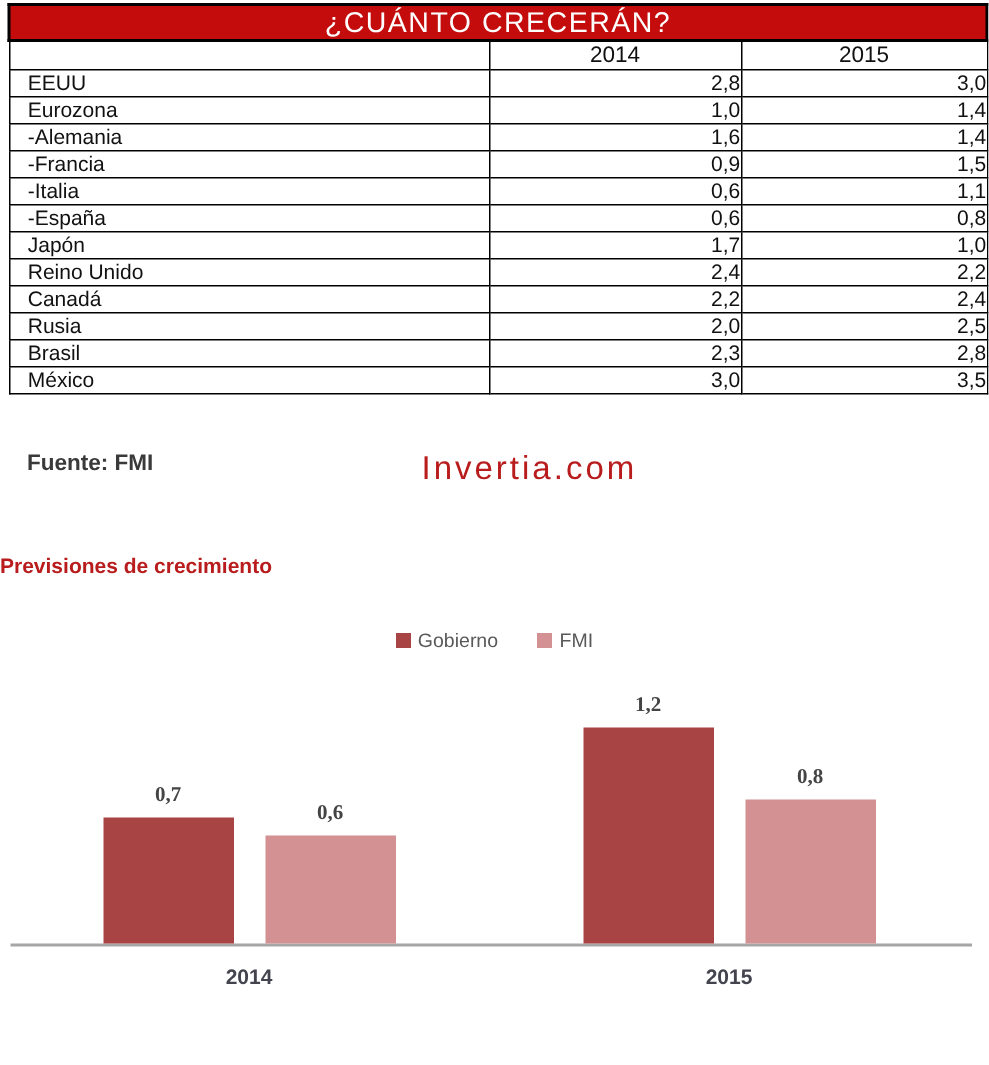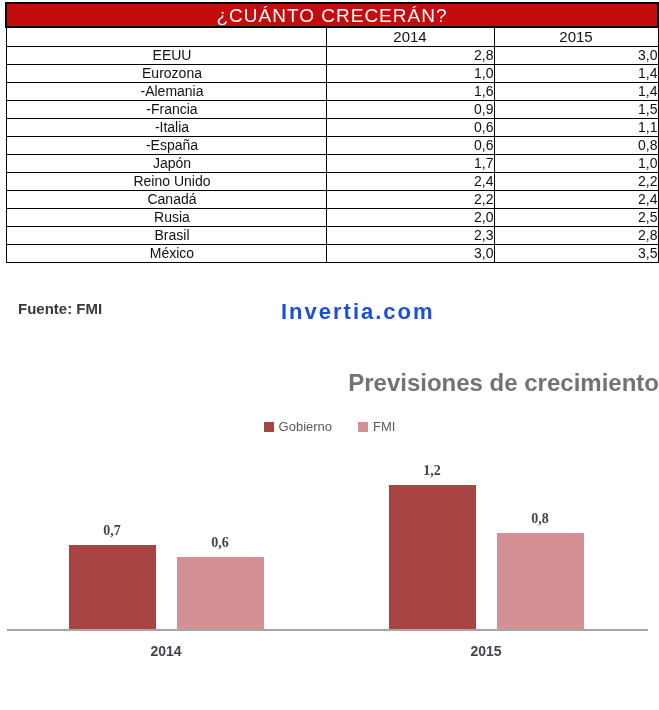--- a/index.html
+++ b/index.html
@@ -33,52 +33,52 @@
     border: 2px solid #000;
   }
   .forecast-table .col-head {
     height: 19px;
     font-size: 15px;
     text-align: center;
   }
   .forecast-table td.name-cell {
     height: 18px;
     font-size: 14px;
-    text-align: center;
+    text-align: left;
     padding-left: 12px;
   }
   .forecast-table td.value-cell {
     height: 18px;
     font-size: 14px;
     text-align: right;
   }
   .col-name  { width: 320px; }
   .col-2014  { width: 168px; }
   .col-2015  { width: 164px; }
 
   .source-label {
     position: absolute; left: 18px; top: 300px;
     font-size: 15px; font-weight: bold; color: #3a3a3a;
   }
   .watermark {
     position: absolute; left: 281px; top: 299px;
-    font-size: 22px; font-weight: 700; color: #1d4ed8;
+    font-size: 22px; font-weight: 400; color: #b91c1c;
     letter-spacing: 2px;
     text-align: center;
   }
 
   
   #chart {
     position: absolute; left: 0; top: 355px;
     width: 659px; height: 330px;
   }
   .chart-title {
     position: absolute; top: 14px; left: 0; width: 659px;
-    text-align: right;
-    font-size: 24px; font-weight: bold; color: #737373;
+    text-align: left;
+    font-size: 14px; font-weight: bold; color: #b91c1c;
   }
   .legend {
     position: absolute; top: 64px; left: 0; width: 659px;
     display: flex; justify-content: center; align-items: center;
     gap: 26px;
   }
   .legend-item { display: flex; align-items: center; gap: 5px; }
   .legend-swatch { width: 10px; height: 10px; display: inline-block; }
   .legend-label { font-size: 13px; color: #595959; }
 

